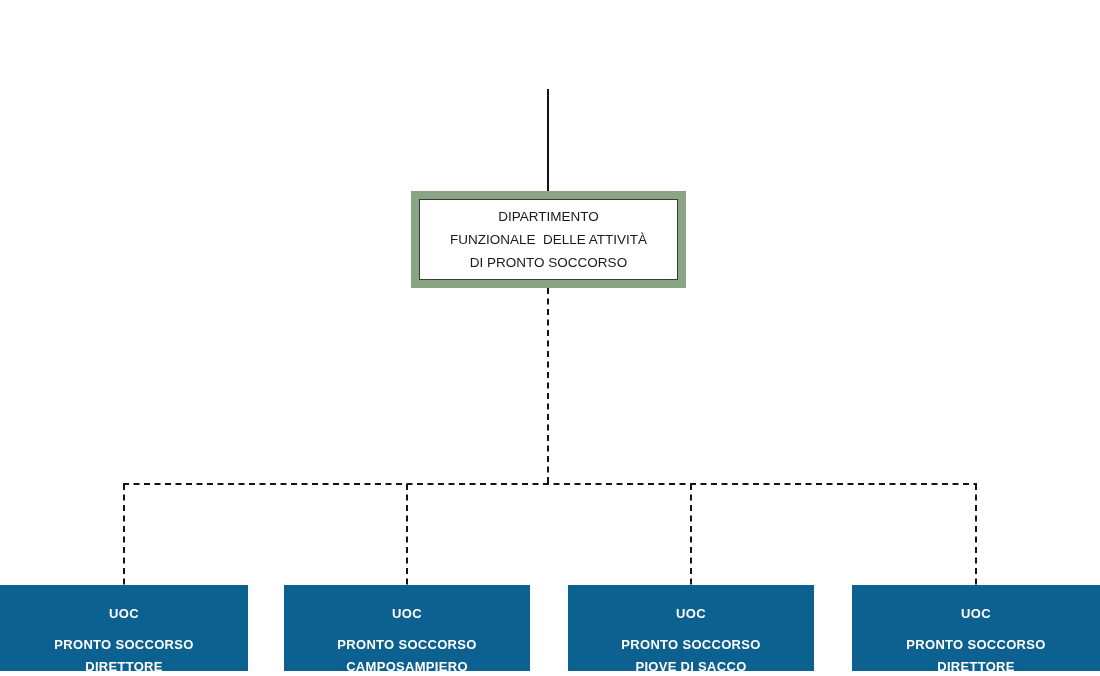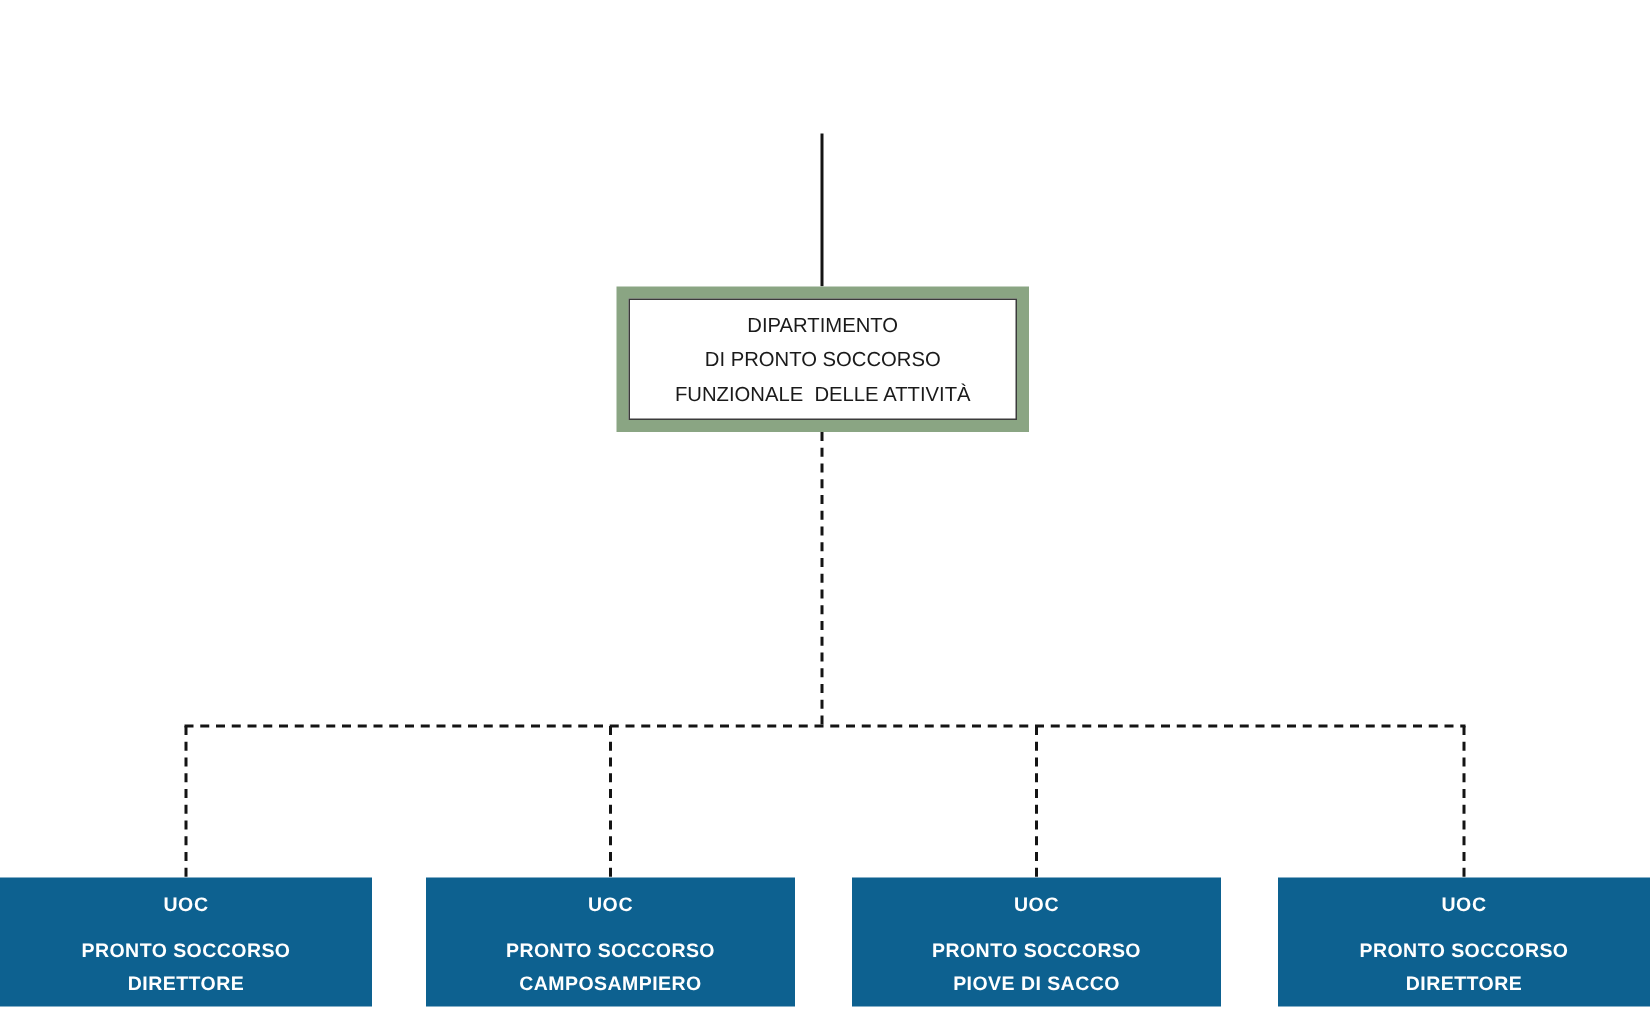--- a/index.html
+++ b/index.html
@@ -67,21 +67,21 @@
     text-align: right;
   }
 
   .unit-box {
     position: absolute;
     top: 585px; height: 86px;
     background: var(--unit-bg, #0d6190);
     color: var(--unit-text, #ffffff);
     text-align: center;
     box-sizing: border-box;
-    padding-top: 7px;
+    padding-top: 18px;
   }
   .unit-box.u1 { left: 0;     width: 248px; }
   .unit-box.u2 { left: 284px; width: 246px; }
   .unit-box.u3 { left: 568px; width: 246px; }
   .unit-box.u4 { left: 852px; width: 248px; }
   .unit-acronym {
     font-size: 13px;
     font-weight: bold;
     letter-spacing: 0.4px;
     line-height: 22px;
@@ -108,22 +108,22 @@
     <line class="dashed" x1="124" y1="484" x2="124" y2="585"></line>
     <line class="dashed" x1="407" y1="484" x2="407" y2="585"></line>
     <line class="dashed" x1="691" y1="484" x2="691" y2="585"></line>
     <line class="dashed" x1="976" y1="484" x2="976" y2="585"></line>
   </svg>
 
 
   <div class="dept-box">
     <div class="dept-inner">
       <div class="dept-line">DIPARTIMENTO</div>
+      <div class="dept-line">FUNZIONALE  DELLE ATTIVITÀ</div>
       <div class="dept-line">DI PRONTO SOCCORSO</div>
-      <div class="dept-line">FUNZIONALE  DELLE ATTIVITÀ</div>
     </div>
   </div>
 
   <div class="unit-box u1">
     <div class="unit-acronym">UOC</div>
     <div class="unit-name">
       <div>PRONTO SOCCORSO</div>
       <div>DIRETTORE</div>
     </div>
   </div>

